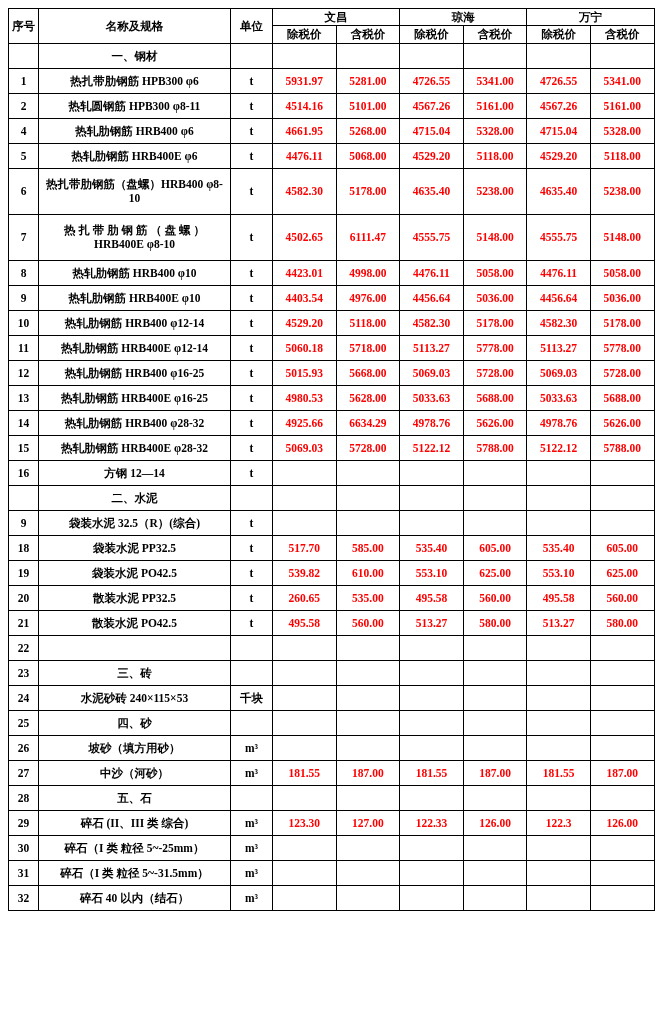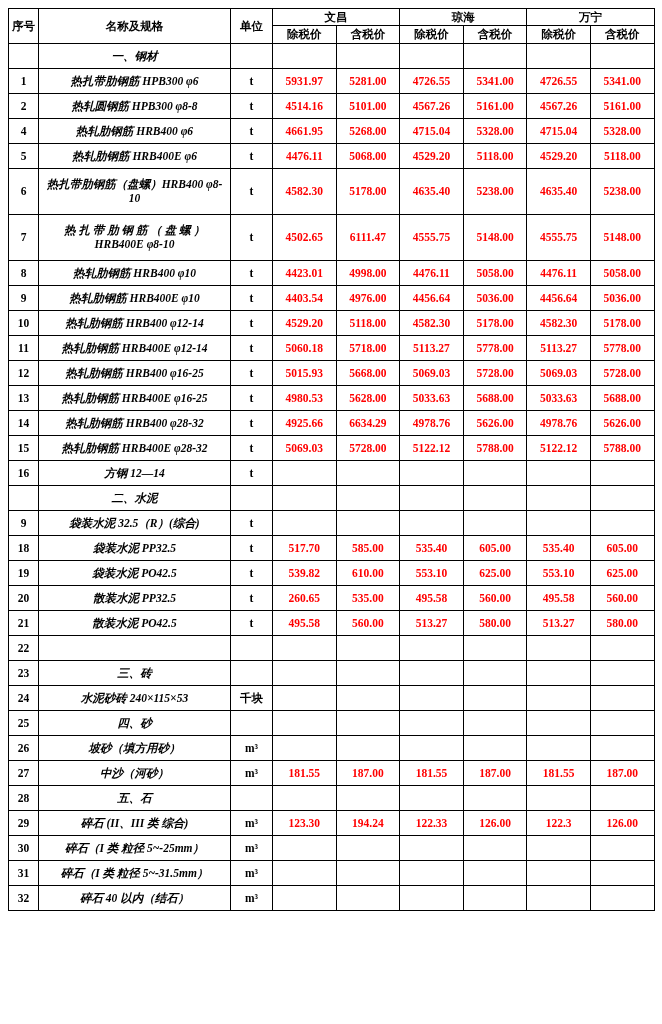--- a/index.html
+++ b/index.html
@@ -47,21 +47,20 @@
     font-size: 12.5px;
   }
   td.hdr-seq {
     font-size: 12.5px;
     line-height: 1.15;
   }
   td.name {
     text-align: left;
     padding-left: 8px;
     font-size: 11.5px;
-    font-style: italic;
   }
   td.name-group {
     text-align: left;
     padding-left: 22px;
   }
   td.price {
     color: #ff0000;
     font-size: 11px;
   }
   td.seq { font-size: 11.5px; }
@@ -126,21 +125,21 @@
           <td class="unit">t</td>
           <td class="price">5931.97</td>
           <td class="price">5281.00</td>
           <td class="price">4726.55</td>
           <td class="price">5341.00</td>
           <td class="price">4726.55</td>
           <td class="price">5341.00</td>
         </tr>
         <tr class="row-normal">
           <td class="seq">2</td>
-          <td class="name">热轧圆钢筋 HPB300 φ8-8</td>
+          <td class="name">热轧圆钢筋 HPB300 φ8-11</td>
           <td class="unit">t</td>
           <td class="price">4514.16</td>
           <td class="price">5101.00</td>
           <td class="price">4567.26</td>
           <td class="price">5161.00</td>
           <td class="price">4567.26</td>
           <td class="price">5161.00</td>
         </tr>
         <tr class="row-normal">
           <td class="seq">4</td>
@@ -426,21 +425,21 @@
           <td class="price"></td>
           <td class="price"></td>
           <td class="price"></td>
           <td class="price"></td>
         </tr>
         <tr class="row-normal">
           <td class="seq">29</td>
           <td class="name">碎石 (II、III 类 综合)</td>
           <td class="unit">m³</td>
           <td class="price">123.30</td>
-          <td class="price">194.24</td>
+          <td class="price">127.00</td>
           <td class="price">122.33</td>
           <td class="price">126.00</td>
           <td class="price">122.3</td>
           <td class="price">126.00</td>
         </tr>
         <tr class="row-normal">
           <td class="seq">30</td>
           <td class="name">碎石（I 类 粒径 5~-25mm）</td>
           <td class="unit">m³</td>
           <td class="price"></td>

